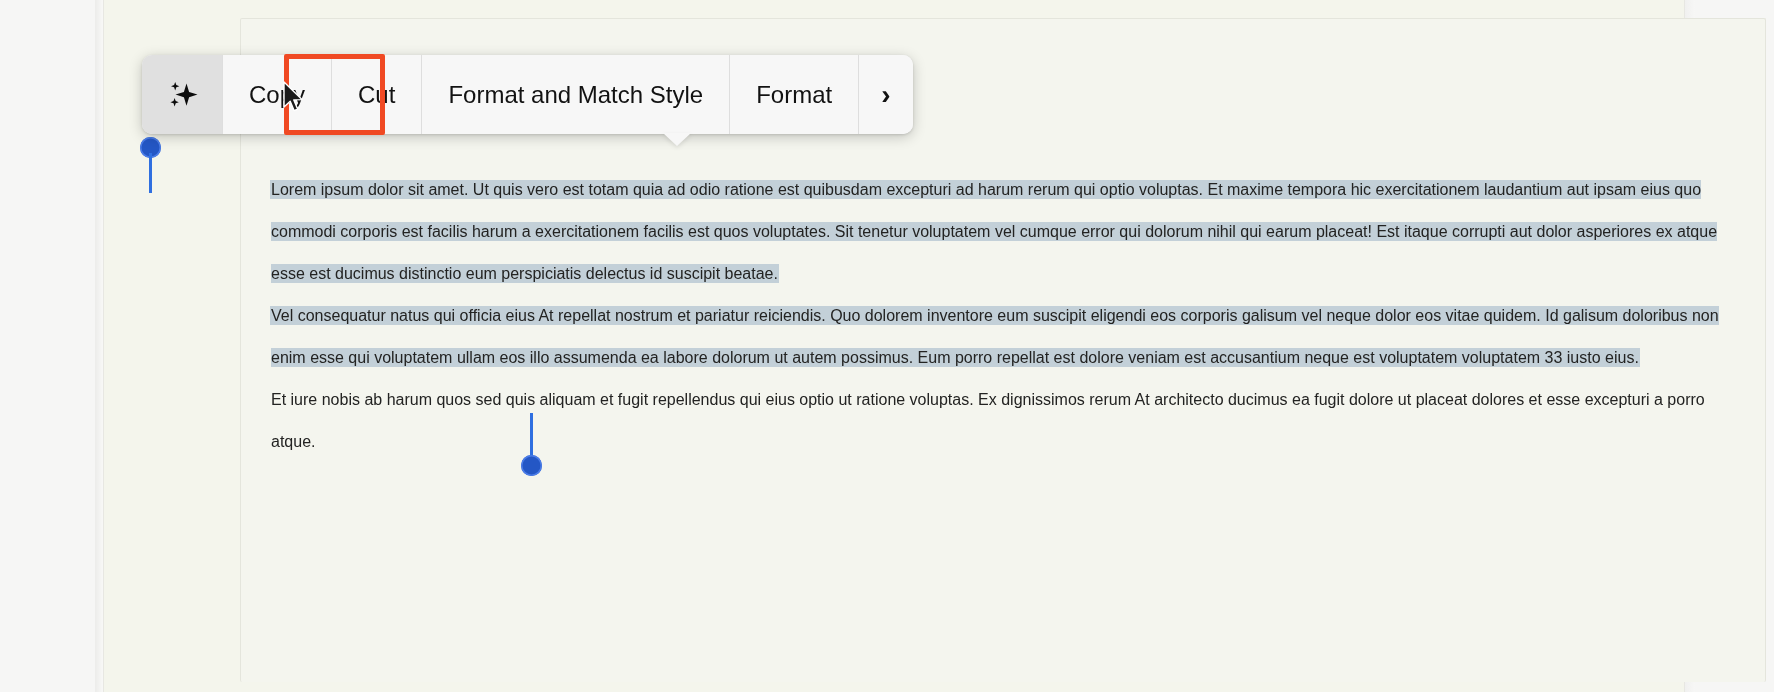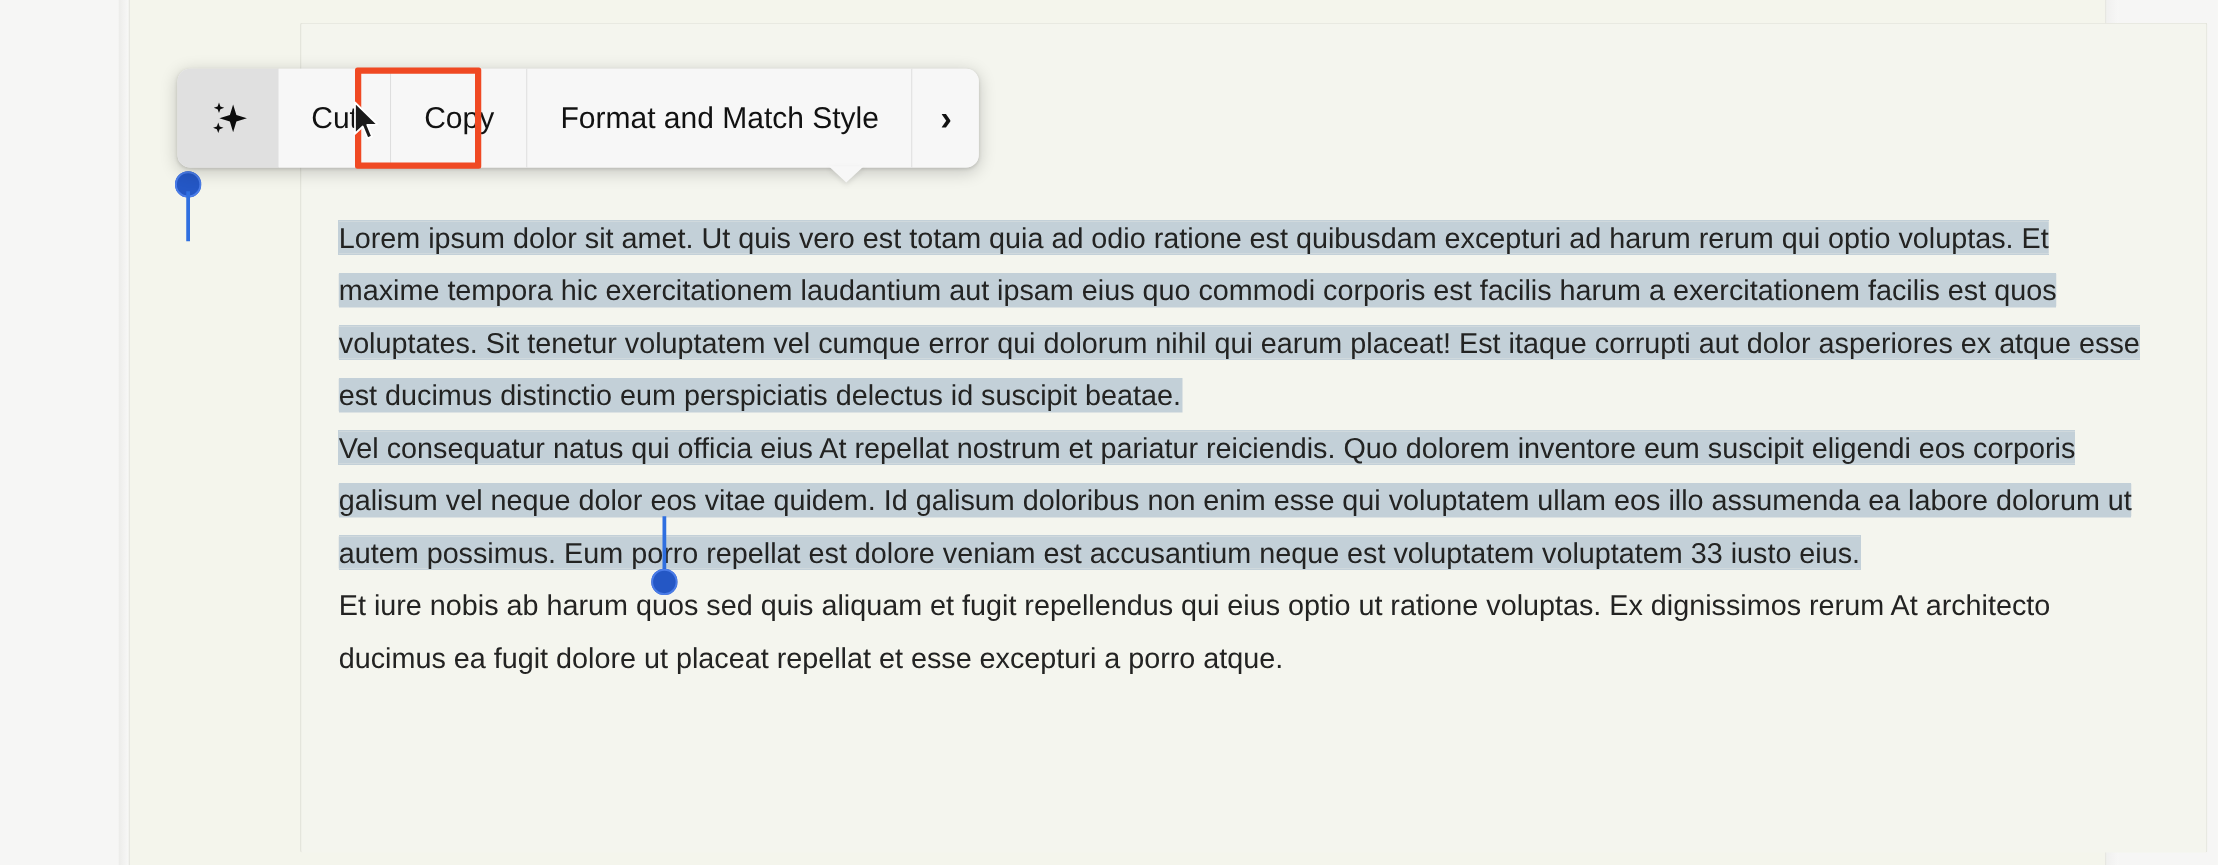--- a/index.html
+++ b/index.html
@@ -72,21 +72,21 @@
     letter-spacing: -0.2px;
     white-space: nowrap;
   }
 
   
   .doc-body {
     position: absolute;
     left: 30px;
     top: 150px;
     width: 1448px;
-    font-size: 23px;
+    font-size: 16px;
     line-height: 42px;
     color: #232322;
   }
 
   .para { margin: 0; }
 
   .sel {
     background: #c3d0d8;
     box-shadow: 0 0 0 1px #c3d0d8;
   }
@@ -211,21 +211,21 @@
 
   <div class="page-sheet">
 
     <div class="doc-card">
 
       <div class="doc-title">Lorem</div>
 
       <div class="doc-body">
         <p class="para"><span class="sel">Lorem ipsum dolor sit amet. Ut quis vero est totam quia ad odio ratione est quibusdam excepturi ad harum rerum qui optio voluptas. Et maxime tempora hic exercitationem laudantium aut ipsam eius quo commodi corporis est facilis harum a exercitationem facilis est quos voluptates. Sit tenetur voluptatem vel cumque error qui dolorum nihil qui earum placeat! Est itaque corrupti aut dolor asperiores ex atque esse est ducimus distinctio eum perspiciatis delectus id suscipit beatae.</span></p>
         <p class="para"><span class="sel">Vel consequatur natus qui officia eius At repellat nostrum et pariatur reiciendis. Quo dolorem inventore eum suscipit eligendi eos corporis galisum vel neque dolor eos vitae quidem. Id galisum doloribus non enim esse qui voluptatem ullam eos illo assumenda ea labore dolorum ut autem possimus. Eum porro repellat est dolore veniam est accusantium neque est voluptatem voluptatem 33 iusto eius.</span></p>
-        <p class="para">Et iure nobis ab harum quos sed quis aliquam et fugit repellendus qui eius optio ut ratione voluptas. Ex dignissimos rerum At architecto ducimus ea fugit dolore ut placeat repellat et esse excepturi a porro atque.</p>
+        <p class="para">Et iure nobis ab harum quos sed quis aliquam et fugit repellendus qui eius optio ut ratione voluptas. Ex dignissimos rerum At architecto ducimus ea fugit dolore ut placeat dolores et esse excepturi a porro atque.</p>
       </div>
 
     </div>
   </div>
 
   <div class="handle handle-start">
     <div class="knob"></div>
     <div class="stem"></div>
   </div>
 
@@ -241,28 +241,29 @@
     <div class="ctx-item icon-item">
       <span>
         <svg class="sparkle-svg" width="36" height="36" viewBox="0 0 36 36" aria-hidden="true">
           <path d="M22.5 6.5 L25.1 15.0 L33.5 17.6 L25.1 20.2 L22.5 28.7 L19.9 20.2 L11.5 17.6 L19.9 15.0 Z" fill="#0c0c0c"></path>
           <path d="M11.2 5.0 L12.3 8.1 L15.4 9.2 L12.3 10.3 L11.2 13.4 L10.1 10.3 L7.0 9.2 L10.1 8.1 Z" fill="#0c0c0c"></path>
           <path d="M10.6 21.0 L11.7 24.1 L14.8 25.2 L11.7 26.3 L10.6 29.4 L9.5 26.3 L6.4 25.2 L9.5 24.1 Z" fill="#0c0c0c"></path>
         </svg>
       </span>
     </div>
 
+    <div class="ctx-item">Copy</div>
+
     <div class="ctx-item">Cut</div>
 
-    <div class="ctx-item">Copy</div>
-
 
     <div class="ctx-item">Format and Match Style</div>
 
 
+    <div class="ctx-item">Format</div>
 
     <div class="ctx-item chevron-item">›</div>
 
   </div>
 
   <div class="annot-box"></div>
 
   <div class="cursor">
     <svg width="26" height="38" viewBox="0 0 26 38" aria-hidden="true">
       <path d="M2 2 L2 27 L8.2 21.2 L12.1 30.6 L15.6 29.1 L11.8 19.9 L20 19.6 Z" fill="#1b1b1b" stroke="#ffffff" stroke-width="1.4" stroke-linejoin="round"></path>

